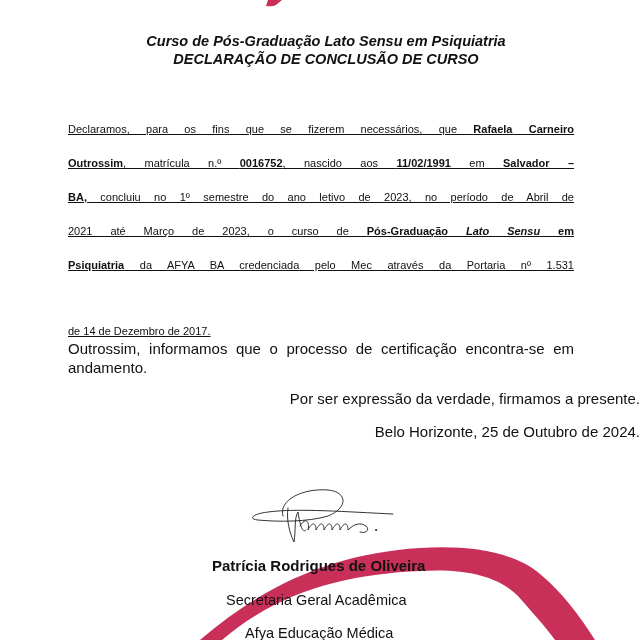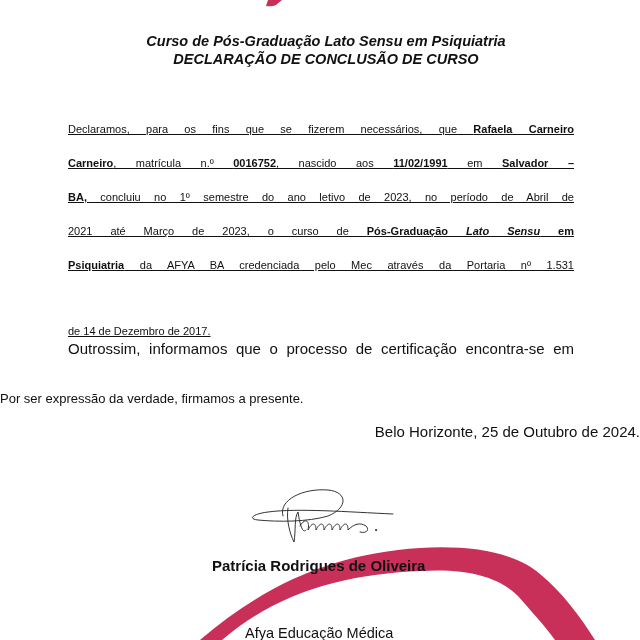--- a/index.html
+++ b/index.html
@@ -35,22 +35,22 @@
     .body-text i { font-style: italic; }
 
     .para2 {
       position: absolute; left: 68px; top: 321px; width: 506px;
       font-size: 15px; line-height: 19px; margin-top: 18px;
     }
     .para2 .line { display: block; text-align: justify; text-align-last: justify; white-space: nowrap; }
     .para2 .line.last { text-align-last: left; }
 
     .closing {
-      position: absolute; left: 0; top: 390px; width: 640px; text-align: left;
-      font-size: 13px; line-height: 18px;
+      position: absolute; left: 0; top: 390px; width: 640px; text-align: right;
+      font-size: 15px; line-height: 18px;
     }
     .place-date {
       position: absolute; left: 0; top: 423px; width: 640px; text-align: right;
       font-size: 15px; line-height: 18px;
     }
 
     .signature { position: absolute; left: 248px; top: 486px; width: 150px; height: 62px; }
 
     .signer-name {
       position: absolute; left: 212px; top: 557px; font-weight: bold; font-size: 15px; line-height: 18px;
@@ -75,39 +75,41 @@
 
 <div class="page">
 
   <div class="header">
     <div class="course">Curso de Pós-Graduação Lato Sensu em Psiquiatria</div>
     <div class="doc-title">DECLARAÇÃO DE CONCLUSÃO DE CURSO</div>
   </div>
 
   <div class="body-text">
     <span class="line"><span>Declaramos, para os fins que se fizerem necessários, que </span><b>Rafaela Carneiro</b></span>
-    <span class="line"><b>Carneiro</b><span>, matrícula n.º </span><b>0016752</b><span>, nascido aos </span><b>11/02/1991</b><span> em </span><b>Salvador –</b></span>
+    <span class="line"><b>Outrossim</b><span>, matrícula n.º </span><b>0016752</b><span>, nascido aos </span><b>11/02/1991</b><span> em </span><b>Salvador –</b></span>
     <span class="line"><b>BA,</b><span> concluiu no 1º semestre do ano letivo de 2023, no período de Abril de</span></span>
     <span class="line"><span>2021 até Março de 2023, o curso de </span><b>Pós-Graduação </b><b><i>Lato Sensu</i></b><b> em</b></span>
     <span class="line"><b>Psiquiatria</b><span> da AFYA BA credenciada pelo Mec através da Portaria nº 1.531</span></span>
     <span class="line last"><span>de 14 de Dezembro de 2017.</span></span>
   </div>
 
   <div class="para2">
     <span class="line">Outrossim, informamos que o processo de certificação encontra-se em</span>
+    <span class="line last">andamento.</span>
   </div>
 
   <div class="closing">Por ser expressão da verdade, firmamos a presente.</div>
   <div class="place-date">Belo Horizonte, 25 de Outubro de 2024.</div>
 
   <svg class="signature" viewBox="0 0 150 62" xmlns="http://www.w3.org/2000/svg">
     <g fill="none" stroke="#333" stroke-width="1" stroke-linecap="round" stroke-linejoin="round">
       <path d="M35 30 C 30 14, 55 2, 80 4 C 100 6, 100 22, 80 30 C 60 36, 30 36, 10 34 C 0 33, 4 28, 20 26 C 50 22, 100 26, 145 28"></path>
       <path d="M40 22 C 38 34, 42 48, 46 56 C 48 44, 46 32, 50 26 C 52 40, 55 48, 58 44"></path>
       <path d="M52 40 C 58 30, 62 36, 60 44 C 64 36, 68 36, 68 44 C 72 36, 76 36, 76 44 C 80 36, 84 36, 84 44 C 88 36, 92 36, 92 44 C 96 36, 100 36, 100 44 C 106 38, 112 36, 118 40 C 122 44, 118 48, 112 46"></path>
       <circle cx="128" cy="44" r="0.6" fill="#333"></circle>
     </g>
   </svg>
 
   <div class="signer-name">Patrícia Rodrigues de Oliveira</div>
+  <div class="signer-role">Secretaria Geral Acadêmica</div>
   <div class="signer-org">Afya Educação Médica</div>
 
 </div>
 
 </body></html>

